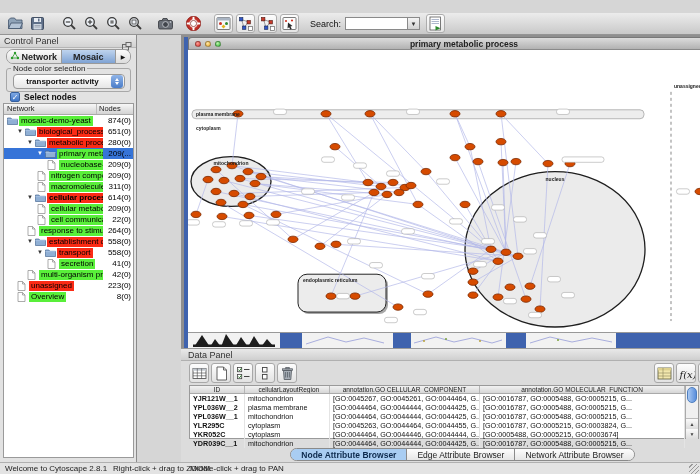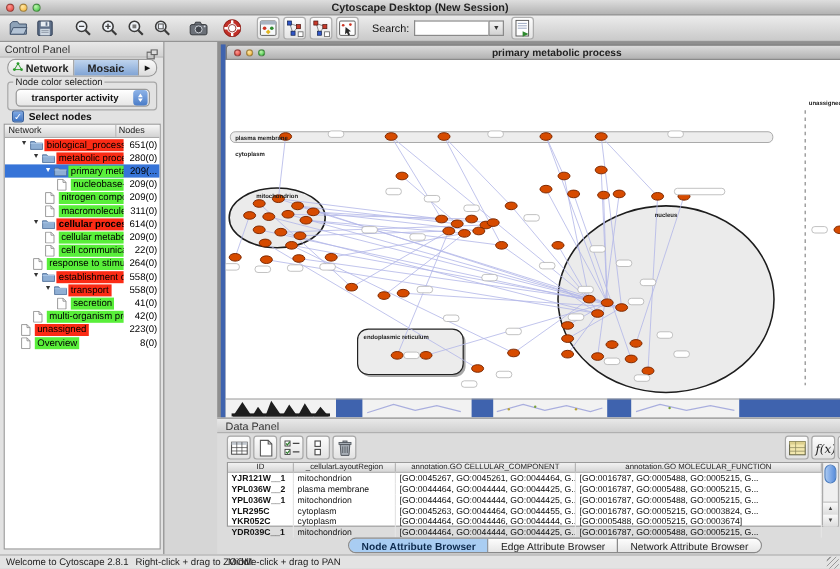--- a/index.html
+++ b/index.html
@@ -130,26 +130,20 @@
   .statusbar span{position:absolute;top:1px;font-size:8px;color:#222;}
   #st-welcome{left:5px;} #st-zoom{left:113px;} #st-pan{left:190px;}
   .grip{position:absolute;right:1px;bottom:1px;width:10px;height:10px;
     background:repeating-linear-gradient(135deg,transparent 0 2px,#9a9a9a 2px 3px);}
 </style>
 </head>
 <body>
 
 <div id="win">
 
-  <div class="titlebar">
-    <span class="light r"></span>
-    <span class="light y"></span>
-    <span class="light g"></span>
-    <span class="title">Cytoscape Desktop (New Session)</span>
-  </div>
 
   <div class="toolbar">
     <span id="tb-main" style="display:inline-flex;">
         <span class="tbtn">
           <svg width="17" height="17" viewBox="0 0 17 17">
             <path d="M1.5 13.5V5l2-2h4l1.5 2h6v8.5z" fill="#8fa3b8" stroke="#41536b" stroke-width=".8"></path>
             <path d="M1.5 13.5L4 8h11.5l-2.5 5.5z" fill="#b4c4d6" stroke="#41536b" stroke-width=".8"></path>
           </svg>
         </span>
         <span class="tbtn">
@@ -303,20 +297,30 @@
       <div class="cb-row">
         <span class="cb">✓</span>
         <span class="cb-label">Select nodes</span>
       </div>
       <div class="treebox">
         <div class="tree-head">
           <span class="c1">Network</span>
           <span class="c2">Nodes</span>
         </div>
         <div id="tree-rows">
+            <div class="trow" style="padding-left: 3px;">
+              <span class="ticon">
+                <svg width="11" height="9" viewBox="0 0 11 9">
+                  <path d="M.5 2h3.4l1 1.3H10.5v5.2H.5z" fill="#8fafd4" stroke="#4a6b96" stroke-width=".7"></path>
+                  <path d="M.5 3.2h10v.9H.5z" fill="#a8c4e4"></path>
+                </svg>
+              </span>
+              <span class="chip" style="background: rgb(89, 239, 58);">mosaic-demo-yeast</span>
+              <span class="cnt">874(0)</span>
+            </div>
             <div class="trow" style="padding-left: 13px;">
               <span class="arr">▼</span>
               <span class="ticon">
                 <svg width="11" height="9" viewBox="0 0 11 9">
                   <path d="M.5 2h3.4l1 1.3H10.5v5.2H.5z" fill="#8fafd4" stroke="#4a6b96" stroke-width=".7"></path>
                   <path d="M.5 3.2h10v.9H.5z" fill="#a8c4e4"></path>
                 </svg>
               </span>
               <span class="chip" style="background: rgb(251, 43, 21);">biological_process</span>
               <span class="cnt">651(0)</span>

